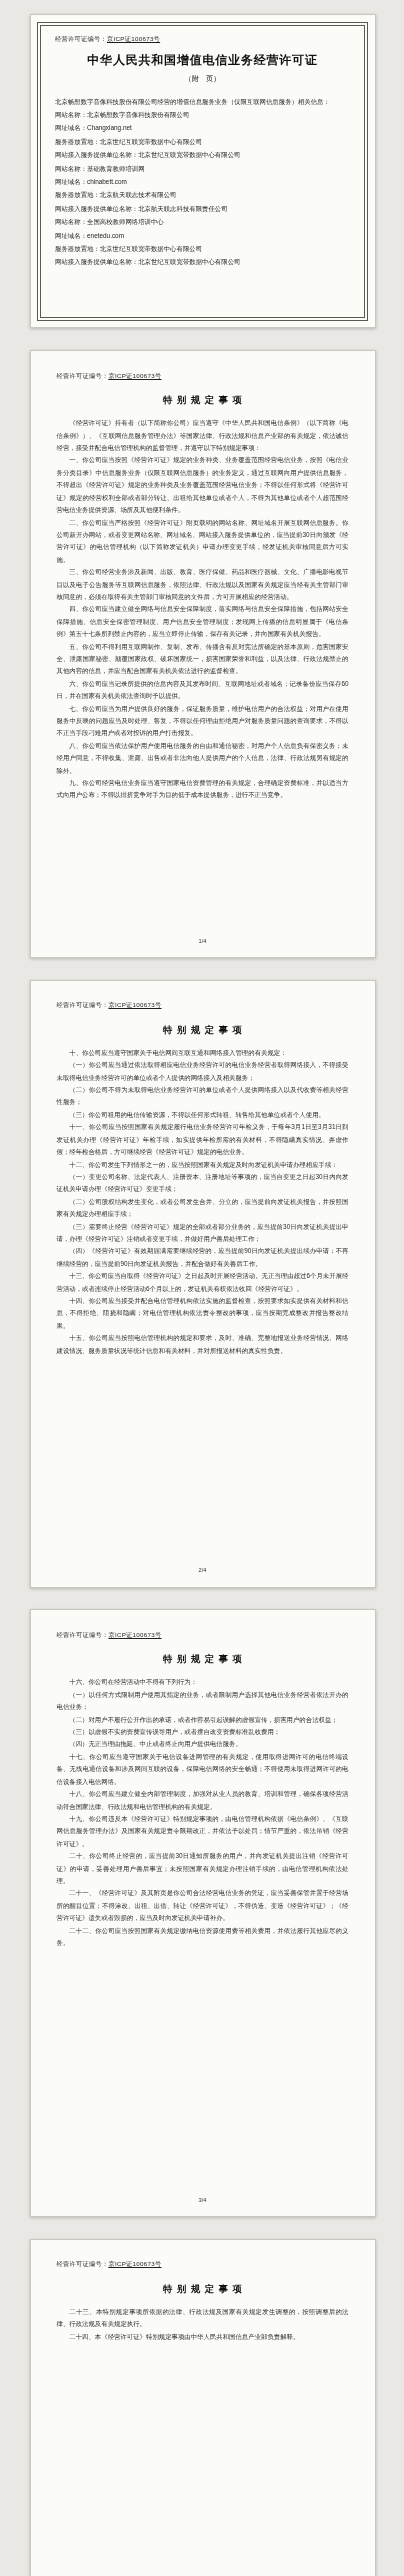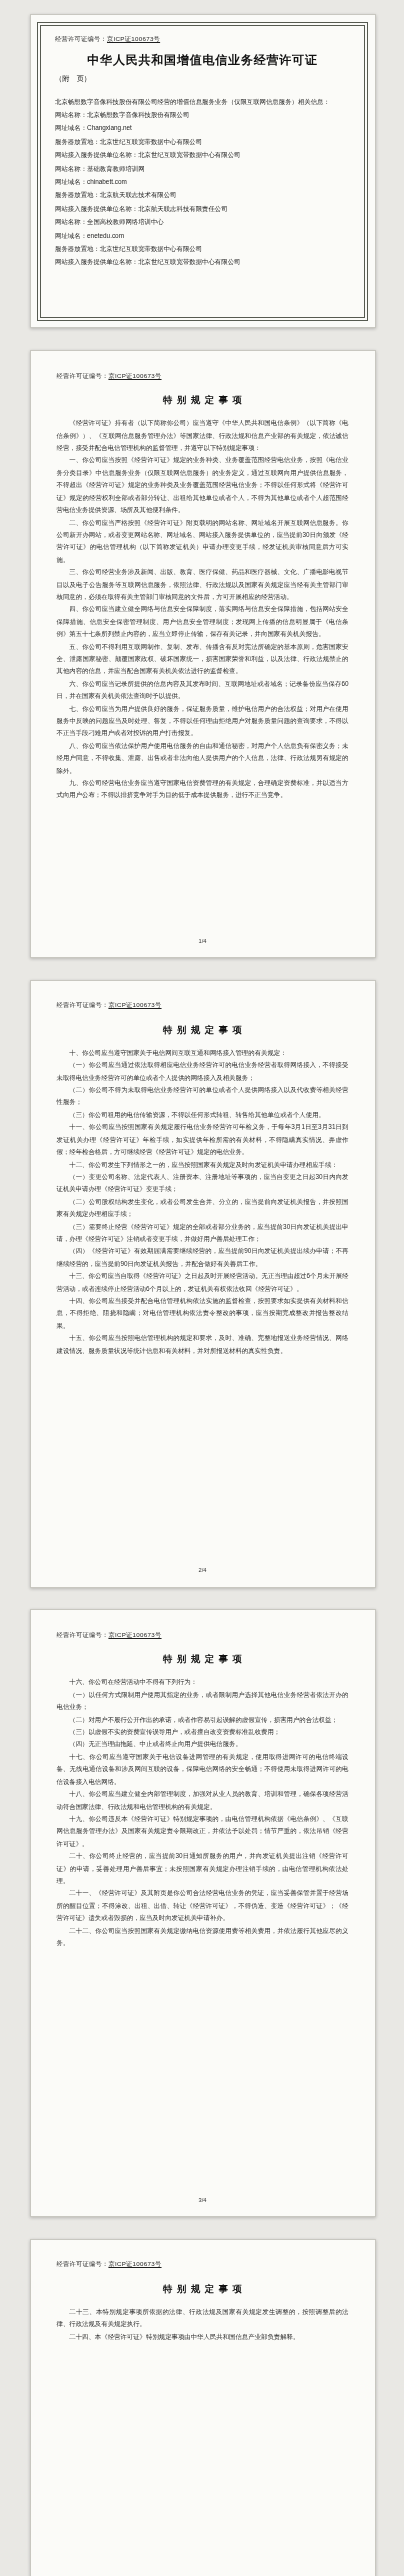--- a/index.html
+++ b/index.html
@@ -49,21 +49,21 @@
   .cert-title {
     margin-top: 8.2px;
     text-align: center;
     font-family: "Liberation Serif", serif;
     font-size: 12px;
     font-weight: bold;
     color: #111;
     letter-spacing: 0.8px;
   }
   .cert-subtitle {
-    text-align: left;
+    text-align: center;
     font-size: 7.2px;
     font-family: "Liberation Serif", serif;
     margin-top: 5.2px;
     color: #111;
   }
   .cert-intro {
     margin-top: 10.3px;
     font-size: 6.4px;
     line-height: 13.4px;
     color: #222;

